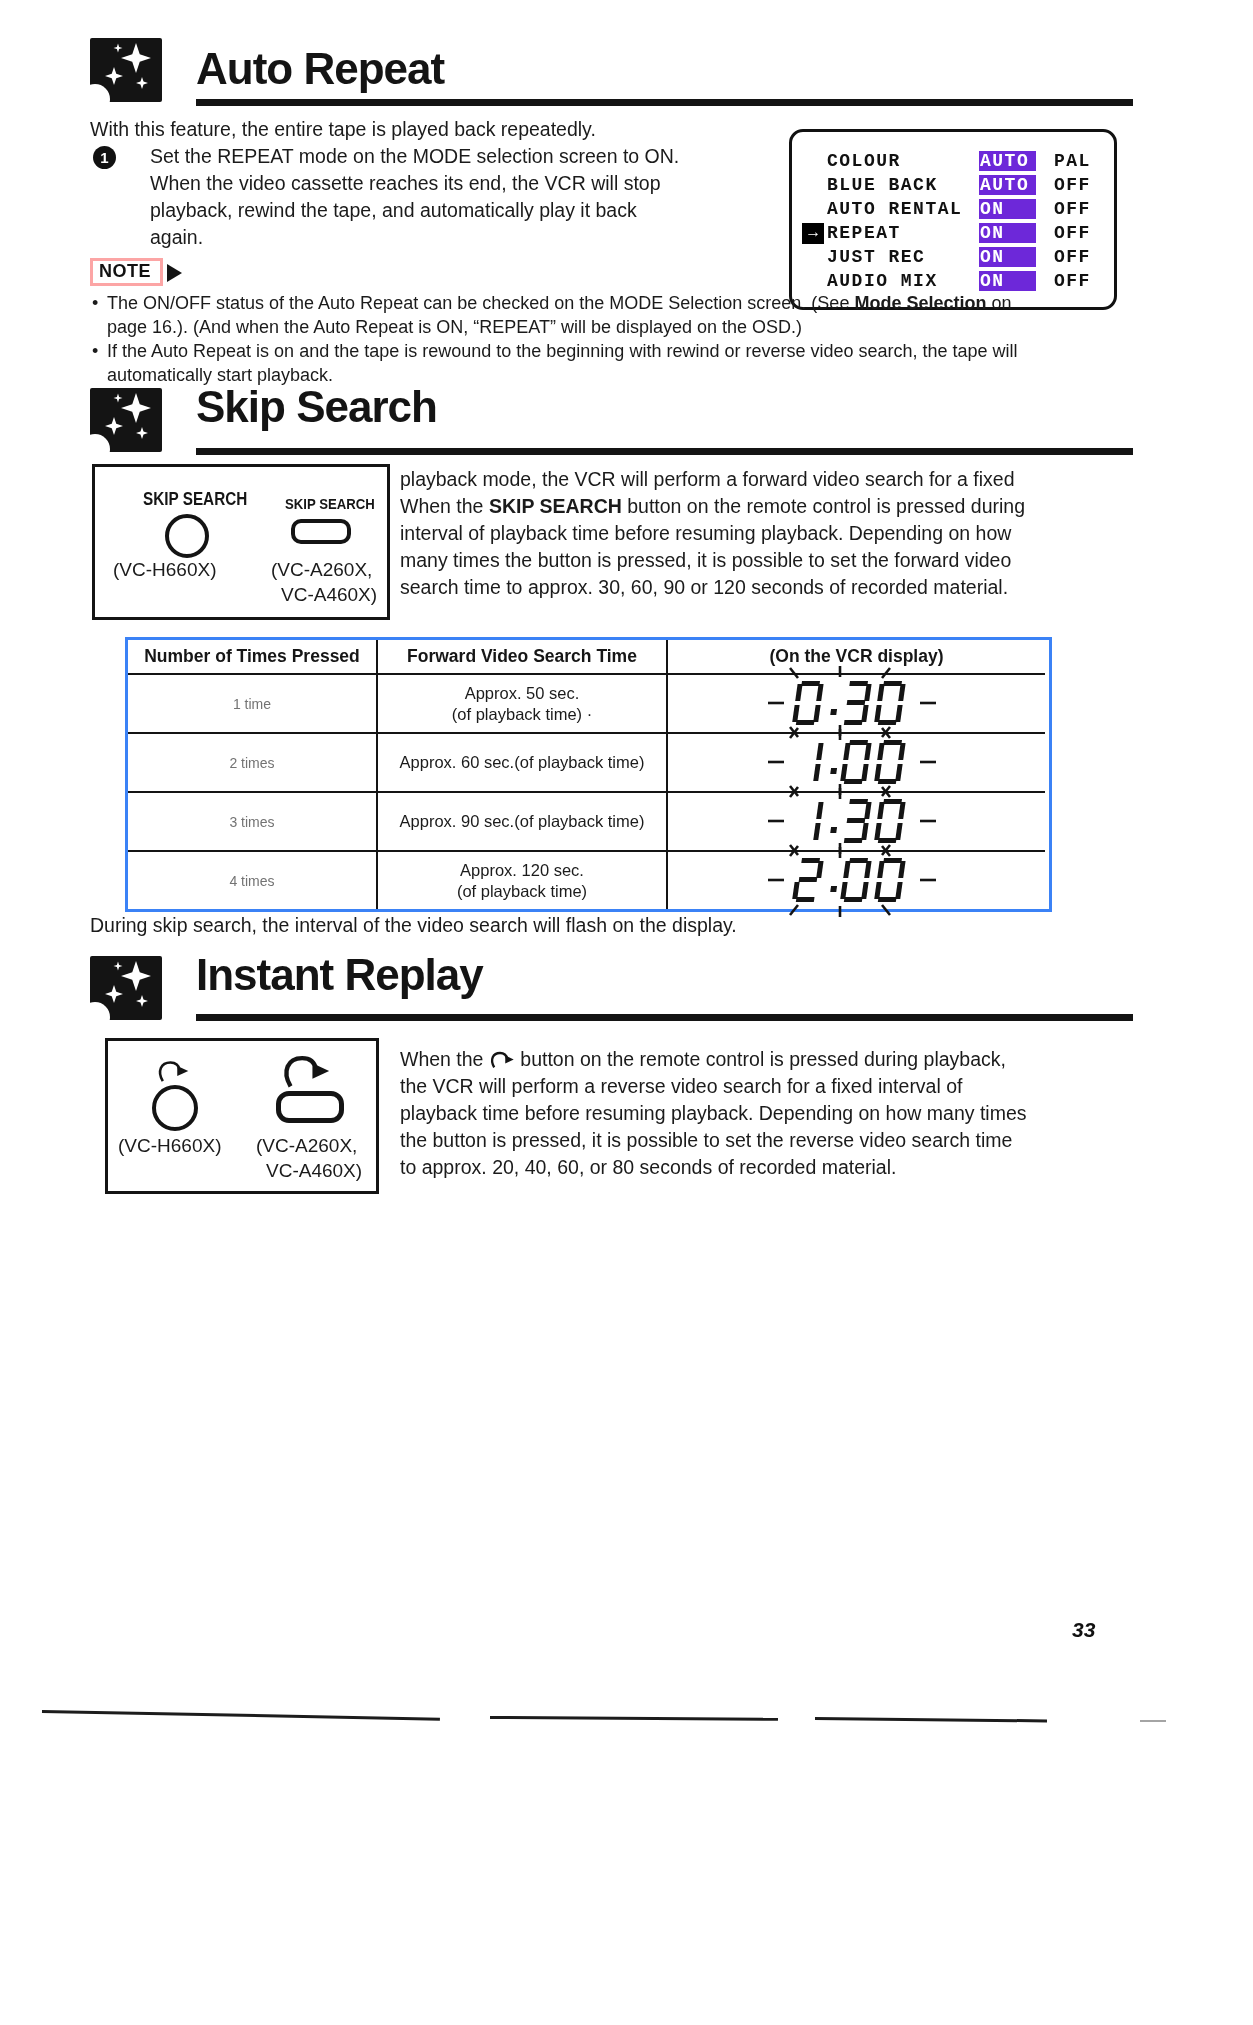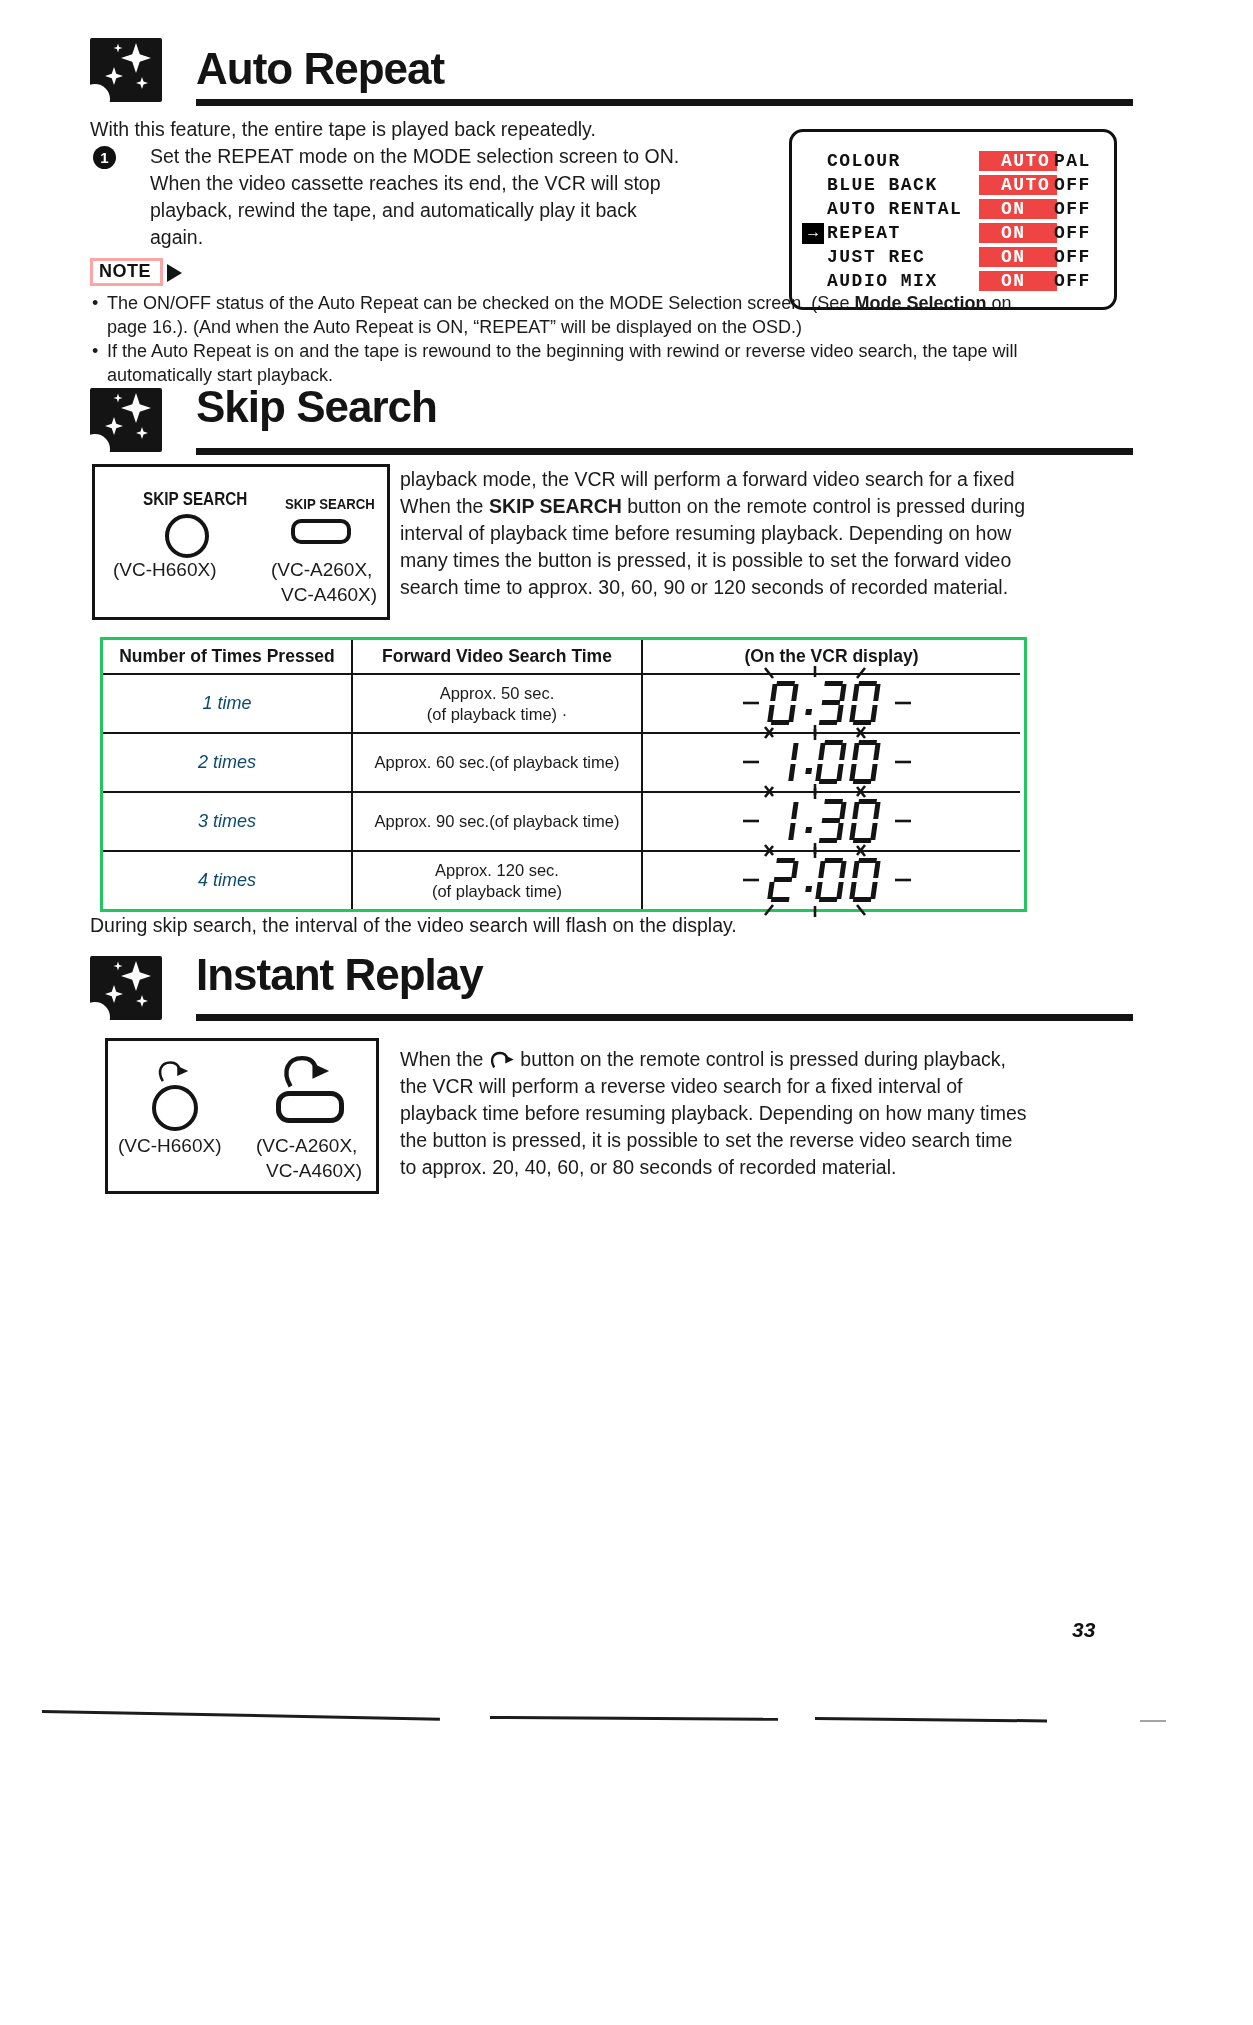--- a/index.html
+++ b/index.html
@@ -20,22 +20,22 @@
   
   .step-num{display:inline-flex;width:23px;height:23px;border-radius:50%;background:#111;color:#fff;
             font-size:15px;font-weight:bold;align-items:center;justify-content:center;}
 
   
   .osd{border:3px solid #111;border-radius:14px;background:#fff;}
   .osd-row{position:relative;height:24px;display:flex;align-items:center;
            font-family:"Liberation Mono","DejaVu Sans Mono",monospace;font-weight:bold;
            font-size:18px;letter-spacing:1.5px;color:#111;}
   .osd-label{position:absolute;left:35px;white-space:nowrap;}
-  .osd-val{position:absolute;left:187px;width:56px;height:20px;background:#ef4444;color:#fff;
-           padding-left:22px;line-height:20px;}
+  .osd-val{position:absolute;left:187px;width:56px;height:20px;background:#6d28d9;color:#fff;
+           padding-left:1px;line-height:20px;}
   .osd-alt{position:absolute;left:262px;white-space:nowrap;}
   .osd-arrow{position:absolute;left:10px;width:22px;height:21px;background:#000;color:#fff;
              font-size:16px;line-height:21px;text-align:center;letter-spacing:0;}
 
   
   .note-badge{display:inline-block;border:3px solid #fca5a5;padding:0px 9px 1px 6px;
               font-size:18px;font-weight:bold;letter-spacing:0.5px;color:#111;}
   .note-tail{display:inline-block;width:0;height:0;border-top:9px solid transparent;
              border-bottom:9px solid transparent;border-left:15px solid #141414;
              vertical-align:middle;margin-left:4px;}
@@ -43,28 +43,28 @@
   .bullet{position:absolute;left:0;top:0;font-size:18px;}
 
   
   .panel{border:3px solid #141414;background:#fff;}
   .btn-label{font-weight:bold;white-space:nowrap;transform:scaleX(0.85);transform-origin:left;}
   .circle-btn{border:4px solid #141414;border-radius:50%;}
   .pill-btn{border:4px solid #141414;border-radius:12px;}
   .model{font-size:19px;color:#1b1b1b;white-space:nowrap;}
 
   
-  .sk-table{border:3px solid #22c55e;}
+  .sk-table{border:3px solid #3b82f6;margin-left:25px;}
   .sk-grid{display:grid;grid-template-columns:250px 290px 377px;}
   .cellc{display:flex;align-items:center;justify-content:center;text-align:center;}
   .hdr{font-weight:bold;font-size:17.5px;border-bottom:2px solid #141414;height:33px;}
   .row-h{height:57px;}
   .bdr{border-bottom:2px solid #141414;}
   .vline1{border-right:2px solid #141414;}
-  .t17{font-size:18px;color:#0c4a6e;font-style:italic;}
+  .t17{font-size:14px;color:#737373;}
   .t16{font-size:16.5px;line-height:21px;color:#1b1b1b;}
 
   .pagenum{font-size:21px;font-weight:bold;font-style:italic;color:#111;}
   .scanline{background:#1c1c1c;transform-origin:left center;}
   .ir-icon{vertical-align:-3px;}
 </style>
 </head>
 <body>
 
 <div class="page">

